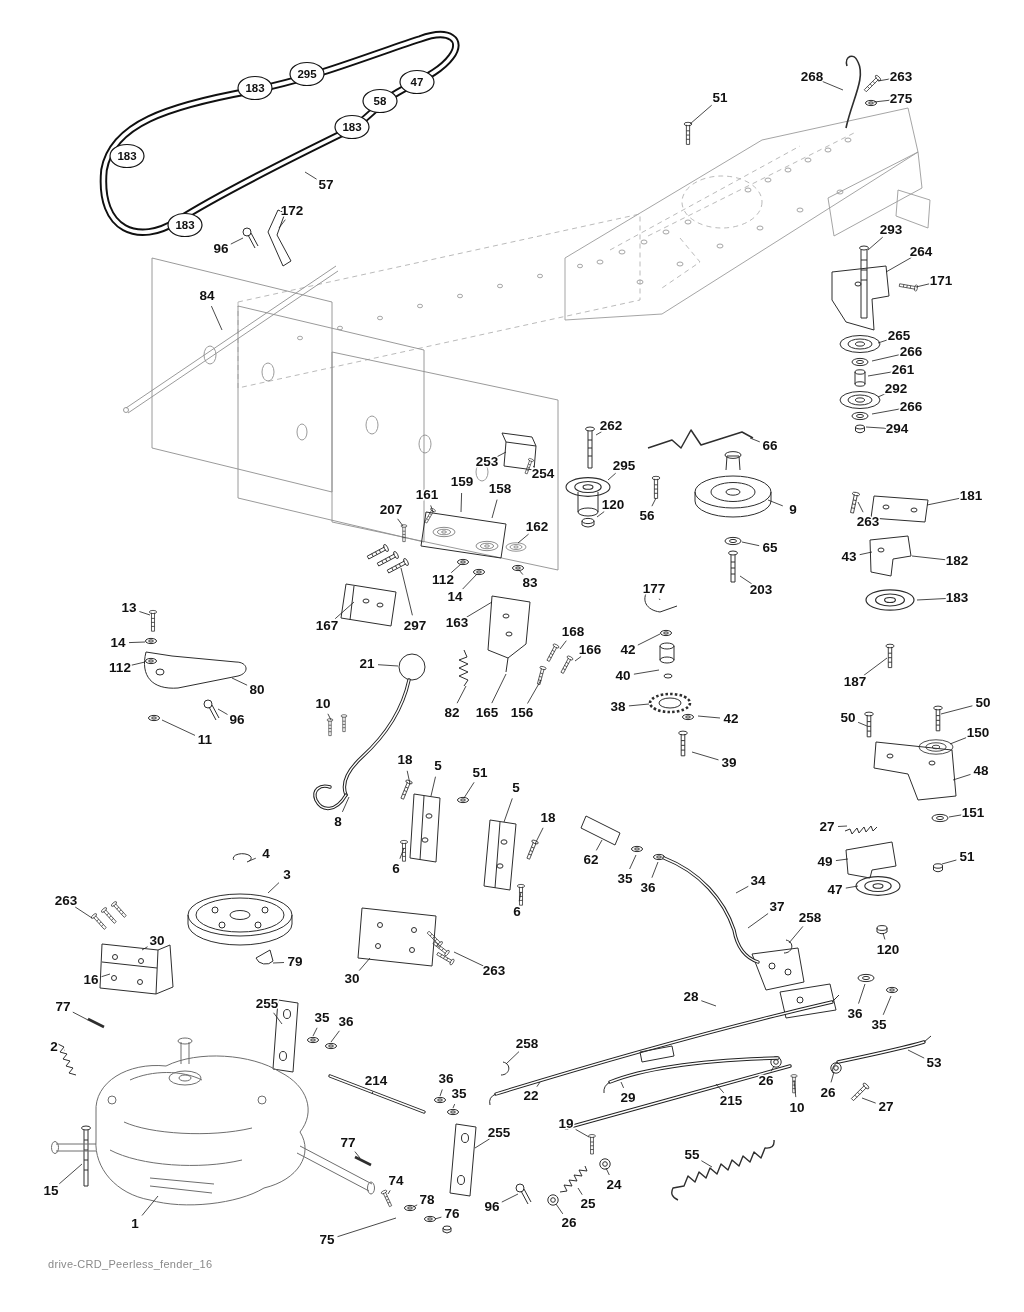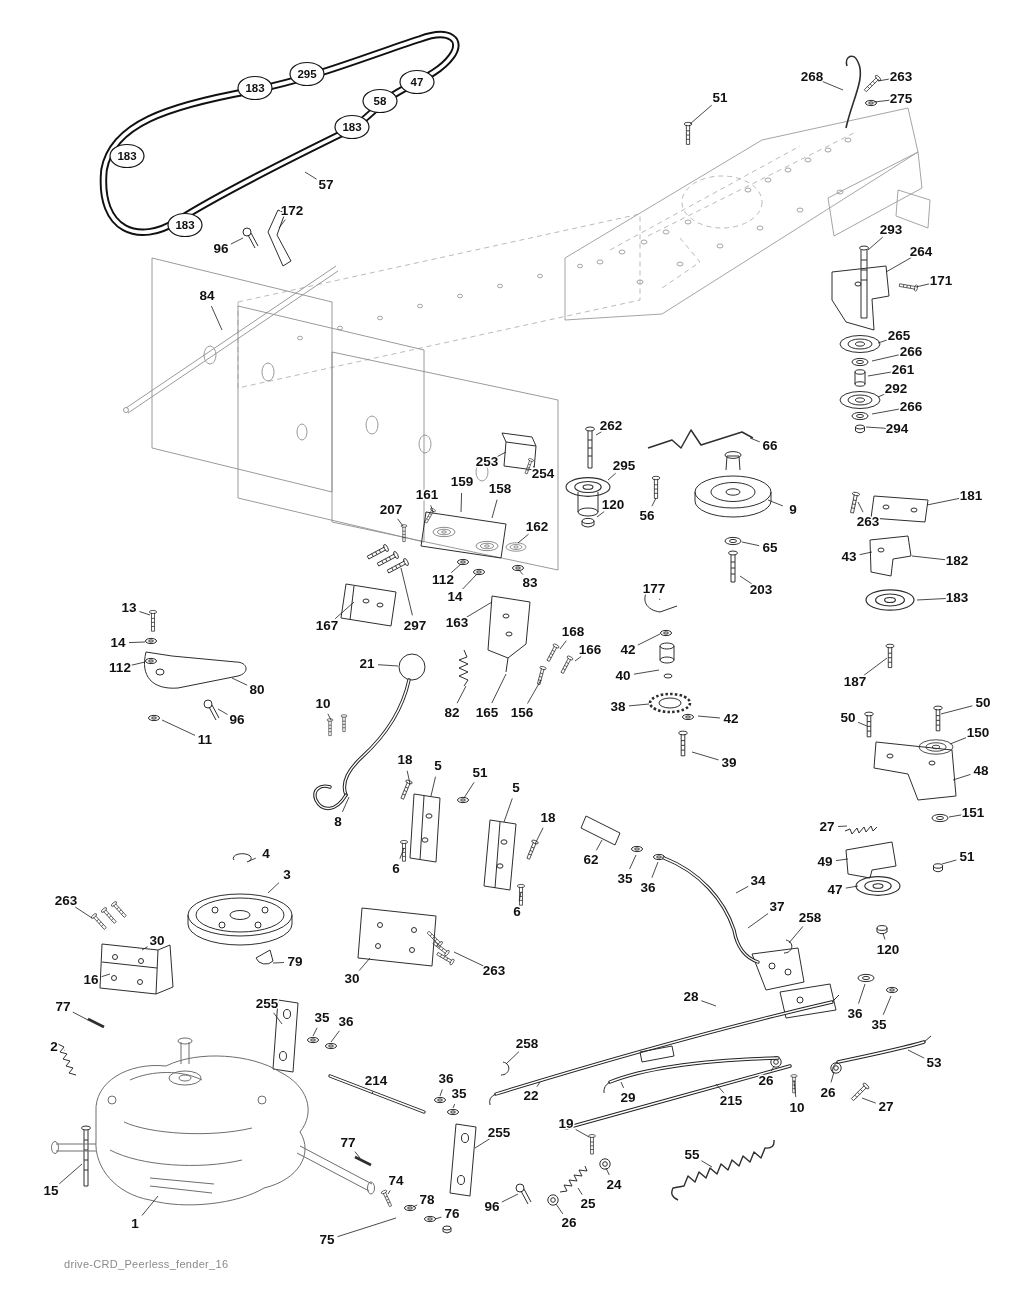--- a/index.html
+++ b/index.html
@@ -1,18 +1,18 @@
 <!DOCTYPE html>
 <html><head>
 <meta charset="utf-8">
 <style>
   html,body{margin:0;padding:0;background:#fff}
   .page{position:relative;width:1024px;height:1312px;background:#fff;overflow:hidden;font-family:"Liberation Sans",sans-serif}
   .page svg{position:absolute;left:0;top:0}
-  .footer{position:absolute;left:64px;top:1258px;font-size:11px;color:#8a8a8a;letter-spacing:.3px}
+  .footer{position:absolute;left:48px;top:1258px;font-size:11px;color:#8a8a8a;letter-spacing:.3px}
   .frame{stroke:#9b9b9b;stroke-width:.9;fill:none}
   .frame-d{stroke:#a8a8a8;stroke-width:.8;fill:none;stroke-dasharray:5 4}
   .panel{stroke:#8f8f8f;stroke-width:.9;fill:none}
   .part{stroke:#2e2e2e;stroke-width:1;fill:none;stroke-linejoin:round}
   .trans{stroke:#6e6e6e;stroke-width:1;fill:none}
   .belt-o{stroke:#101010;stroke-width:7.5;fill:none;stroke-linejoin:round}
   .belt-i{stroke:#fff;stroke-width:3.6;fill:none;stroke-linejoin:round}
   .rod-o{stroke:#222;stroke-width:3.4;fill:none;stroke-linecap:round}
   .rod-i{stroke:#fff;stroke-width:1.4;fill:none;stroke-linecap:round}
   .gear{stroke:#2e2e2e;stroke-width:2.6;fill:none;stroke-dasharray:2.5 2.2}

